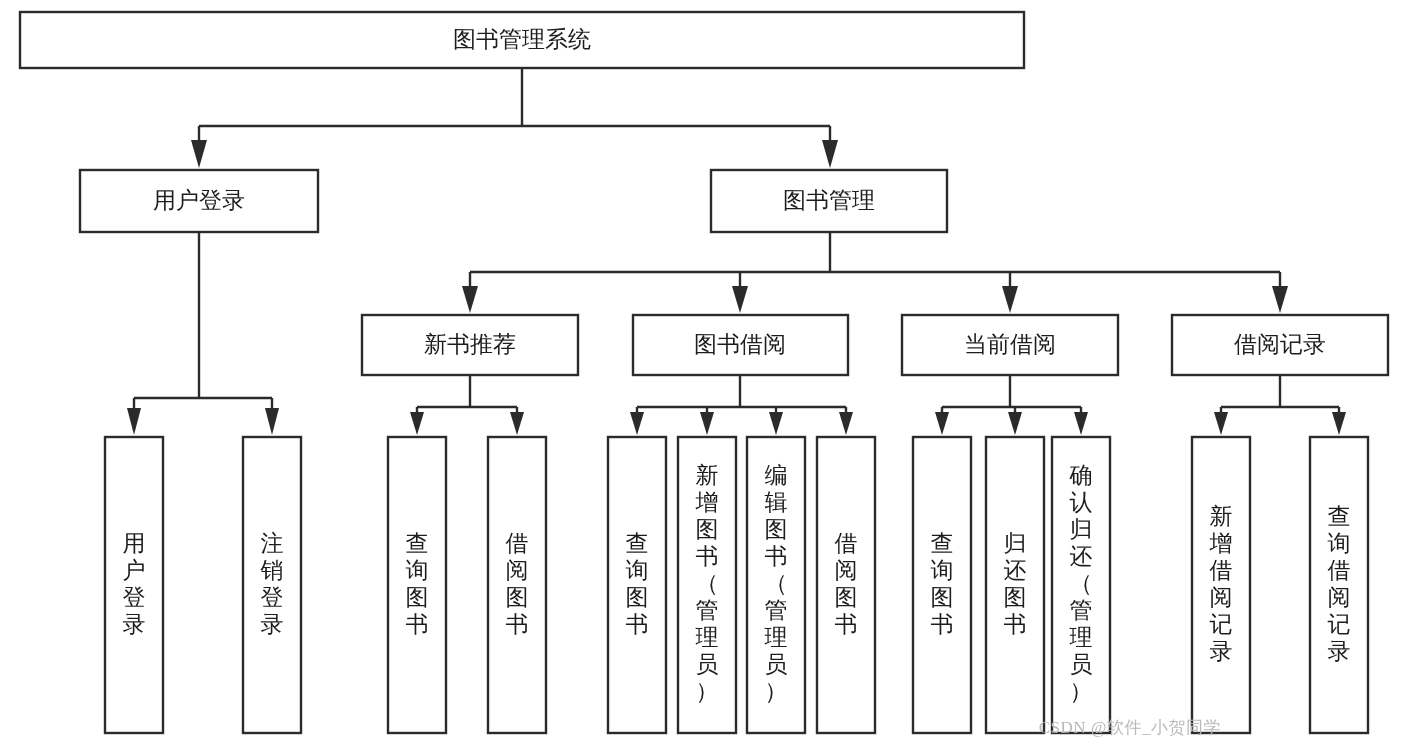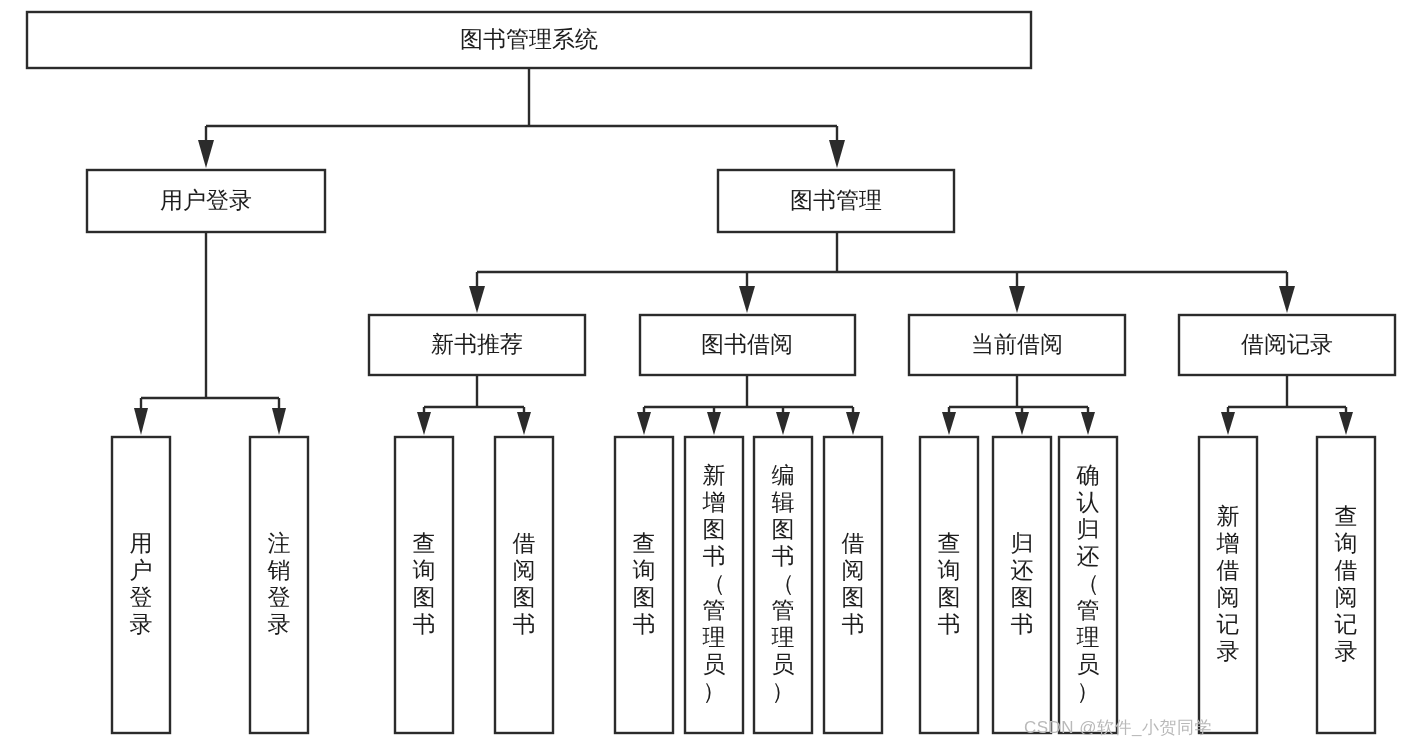--- a/index.html
+++ b/index.html
@@ -11,21 +11,20 @@
     width: 1405px;
     height: 747px;
     font-family: "Liberation Sans", "DejaVu Sans", sans-serif;
     overflow: hidden;
     position: relative;
   }
   #diagram-root {
     position: relative;
     width: 1225px;
     height: 747px;
-    margin-left: 7px;
   }
   svg.diagram-canvas {
     position: absolute;
     left: 0;
     top: 0;
     width: 1405px;
     height: 747px;
   }
   .node-box {
     fill: #ffffff;
@@ -51,23 +50,23 @@
     dominant-baseline: middle;
   }
   .node-label-vertical {
     font-family: "Liberation Sans", "DejaVu Sans", sans-serif;
     fill: #1d1d1d;
     font-size: 23px;
     text-anchor: middle;
   }
   .watermark {
     position: absolute;
-    right: 20px;
+    right: 4px;
     bottom: 8px;
-    font-family: Liberation Sans, sans-serif;
+    font-family: Liberation Serif, serif;
     font-size: 17px;
     color: #b9b9b9;
     white-space: nowrap;
     letter-spacing: 0.5px;
   }
 </style>
 </head>
 <body>
 
 <div id="diagram-root">

